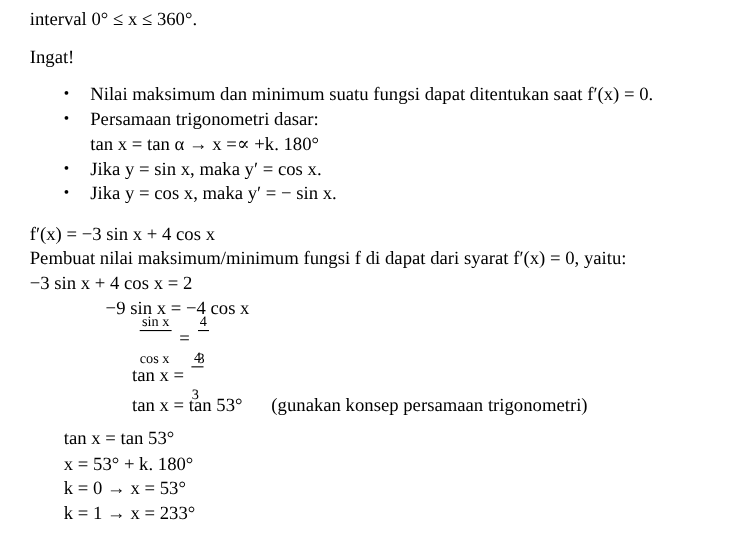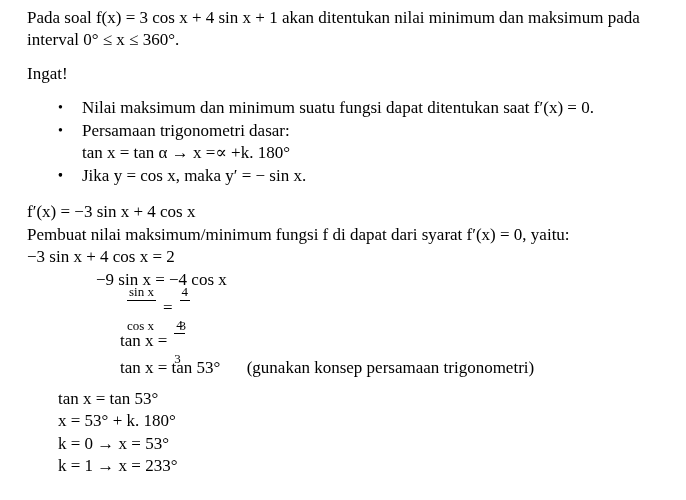--- a/index.html
+++ b/index.html
@@ -67,38 +67,38 @@
   .tan-lhs { margin-right: 7px; }
 
   .solution { margin-top: 8px; margin-left: 31px; line-height: 22.5px; }
 </style>
 </head>
 <body>
 
 <div class="page">
 
   <p class="problem" style="margin:0">
-    <span class="line">Pada soal f(x) = 3 cos x + 4 sin x + 1 akan ditentukan nilai minimum dan maksimum pada</span>
     <span class="line">interval 0° ≤ x ≤ 360°.</span>
   </p>
 
   <p class="reminder-heading" style="margin-bottom:0">Ingat!</p>
 
   <div class="bullet-list">
     <div class="bullet-item">
       <span class="bullet-mark">•</span>
       <span>Nilai maksimum dan minimum suatu fungsi dapat ditentukan saat f′(x) = 0.</span>
     </div>
     <div class="bullet-item">
       <span class="bullet-mark">•</span>
       <span>Persamaan trigonometri dasar:</span>
       <div class="subline">tan x = tan α → x =∝ +k. 180°</div>
     </div>
     <div class="bullet-item">
       <span class="bullet-mark">•</span>
+      <span>Jika y = sin x, maka y′ = cos x.</span>
     </div>
     <div class="bullet-item">
       <span class="bullet-mark">•</span>
       <span>Jika y = cos x, maka y′ = − sin x.</span>
     </div>
   </div>
 
   <div class="derivation">
     <div>f′(x) = −3 sin x + 4 cos x</div>
     <div>Pembuat nilai maksimum/minimum fungsi f di dapat dari syarat f′(x) = 0, yaitu:</div>

